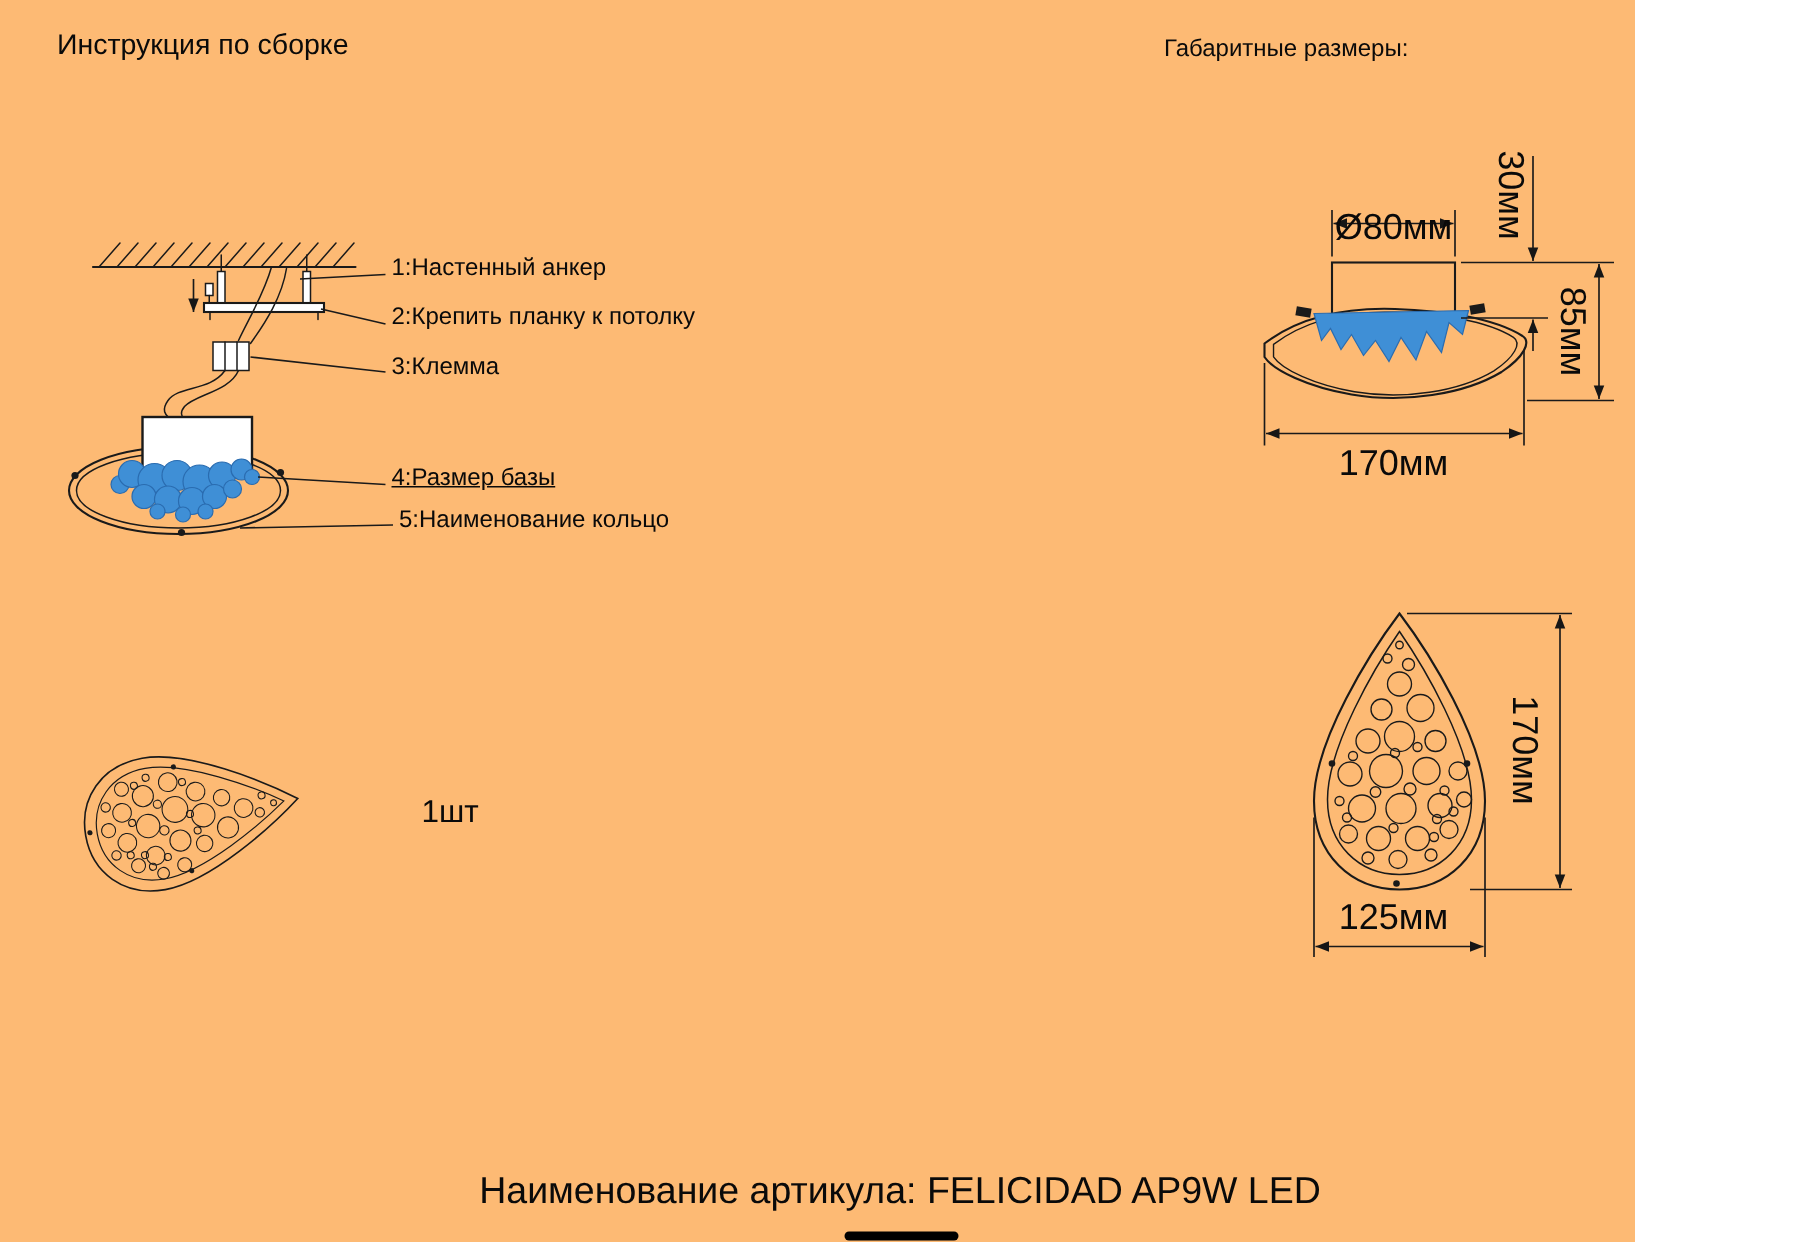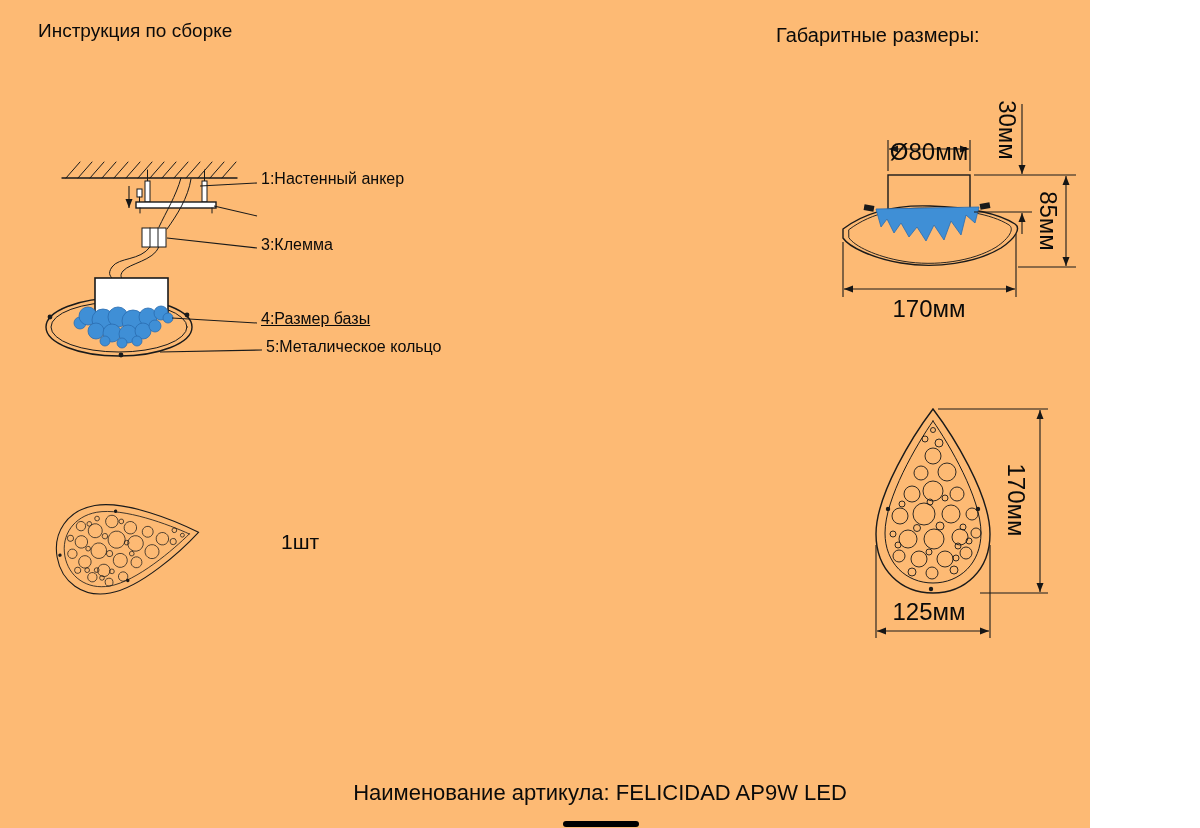--- a/index.html
+++ b/index.html
@@ -208,32 +208,33 @@
         <line x1="877" y1="631" x2="989" y2="631" marker-start="url(#arrS)" marker-end="url(#arrE)"></line>
       </g>
     </g>
 
     <g>
       <use href="#egg-fixture" xlink:href="#egg-fixture" transform="translate(192,482) rotate(80) scale(0.78)"></use>
     </g>
   </svg>
 
   <div class="t" style="left:38px; top:21px; font-size:19px;">Инструкция по сборке</div>
-  <div class="t" style="left:776px; top:25px; font-size:20px;">Габаритные размеры:</div>
+  <div class="t" style="left:776px; top:25px; font-size:16px;">Габаритные размеры:</div>
 
   <div class="t lbl" style="left:261px; top:171px;">1:Настенный анкер</div>
+  <div class="t lbl" style="left:261px; top:204px;">2:Крепить планку к потолку</div>
   <div class="t lbl" style="left:261px; top:237px;">3:Клемма</div>
   <div class="t lbl" style="left:261px; top:311px;text-decoration:underline;">4:Размер базы</div>
-  <div class="t lbl" style="left:266px; top:339px;">5:Металическое кольцо</div>
+  <div class="t lbl" style="left:266px; top:339px;">5:Наименование кольцо</div>
 
   <div class="t dimtx ctr" style="left:929px; top:127px;margin-top:25px;">Ø80мм</div>
   <div class="t dimtx rot" style="left:1007px; top:130px;">30мм</div>
   <div class="t dimtx rot" style="left:1048px; top:221px;">85мм</div>
   <div class="t dimtx ctr" style="left:929px; top:309px;">170мм</div>
   <div class="t dimtx rot" style="left:1016px; top:500px;">170мм</div>
   <div class="t dimtx ctr" style="left:929px; top:612px;">125мм</div>
 
   <div class="t" style="left:269px; top:531px; font-size:21px;margin-left:12px;">1шт</div>
 
-  <div class="t" style="left:600px; top:781px; font-size:22px; transform:translateX(-50%);">Наименование артикула: FELICIDAD AP9W LED</div>
+  <div class="t" style="left:600px; top:781px; font-size:25px; transform:translateX(-50%);">Наименование артикула: FELICIDAD AP9W LED</div>
 
   <div class="bottom-bar"></div>
 </div>
 
 </body></html>

